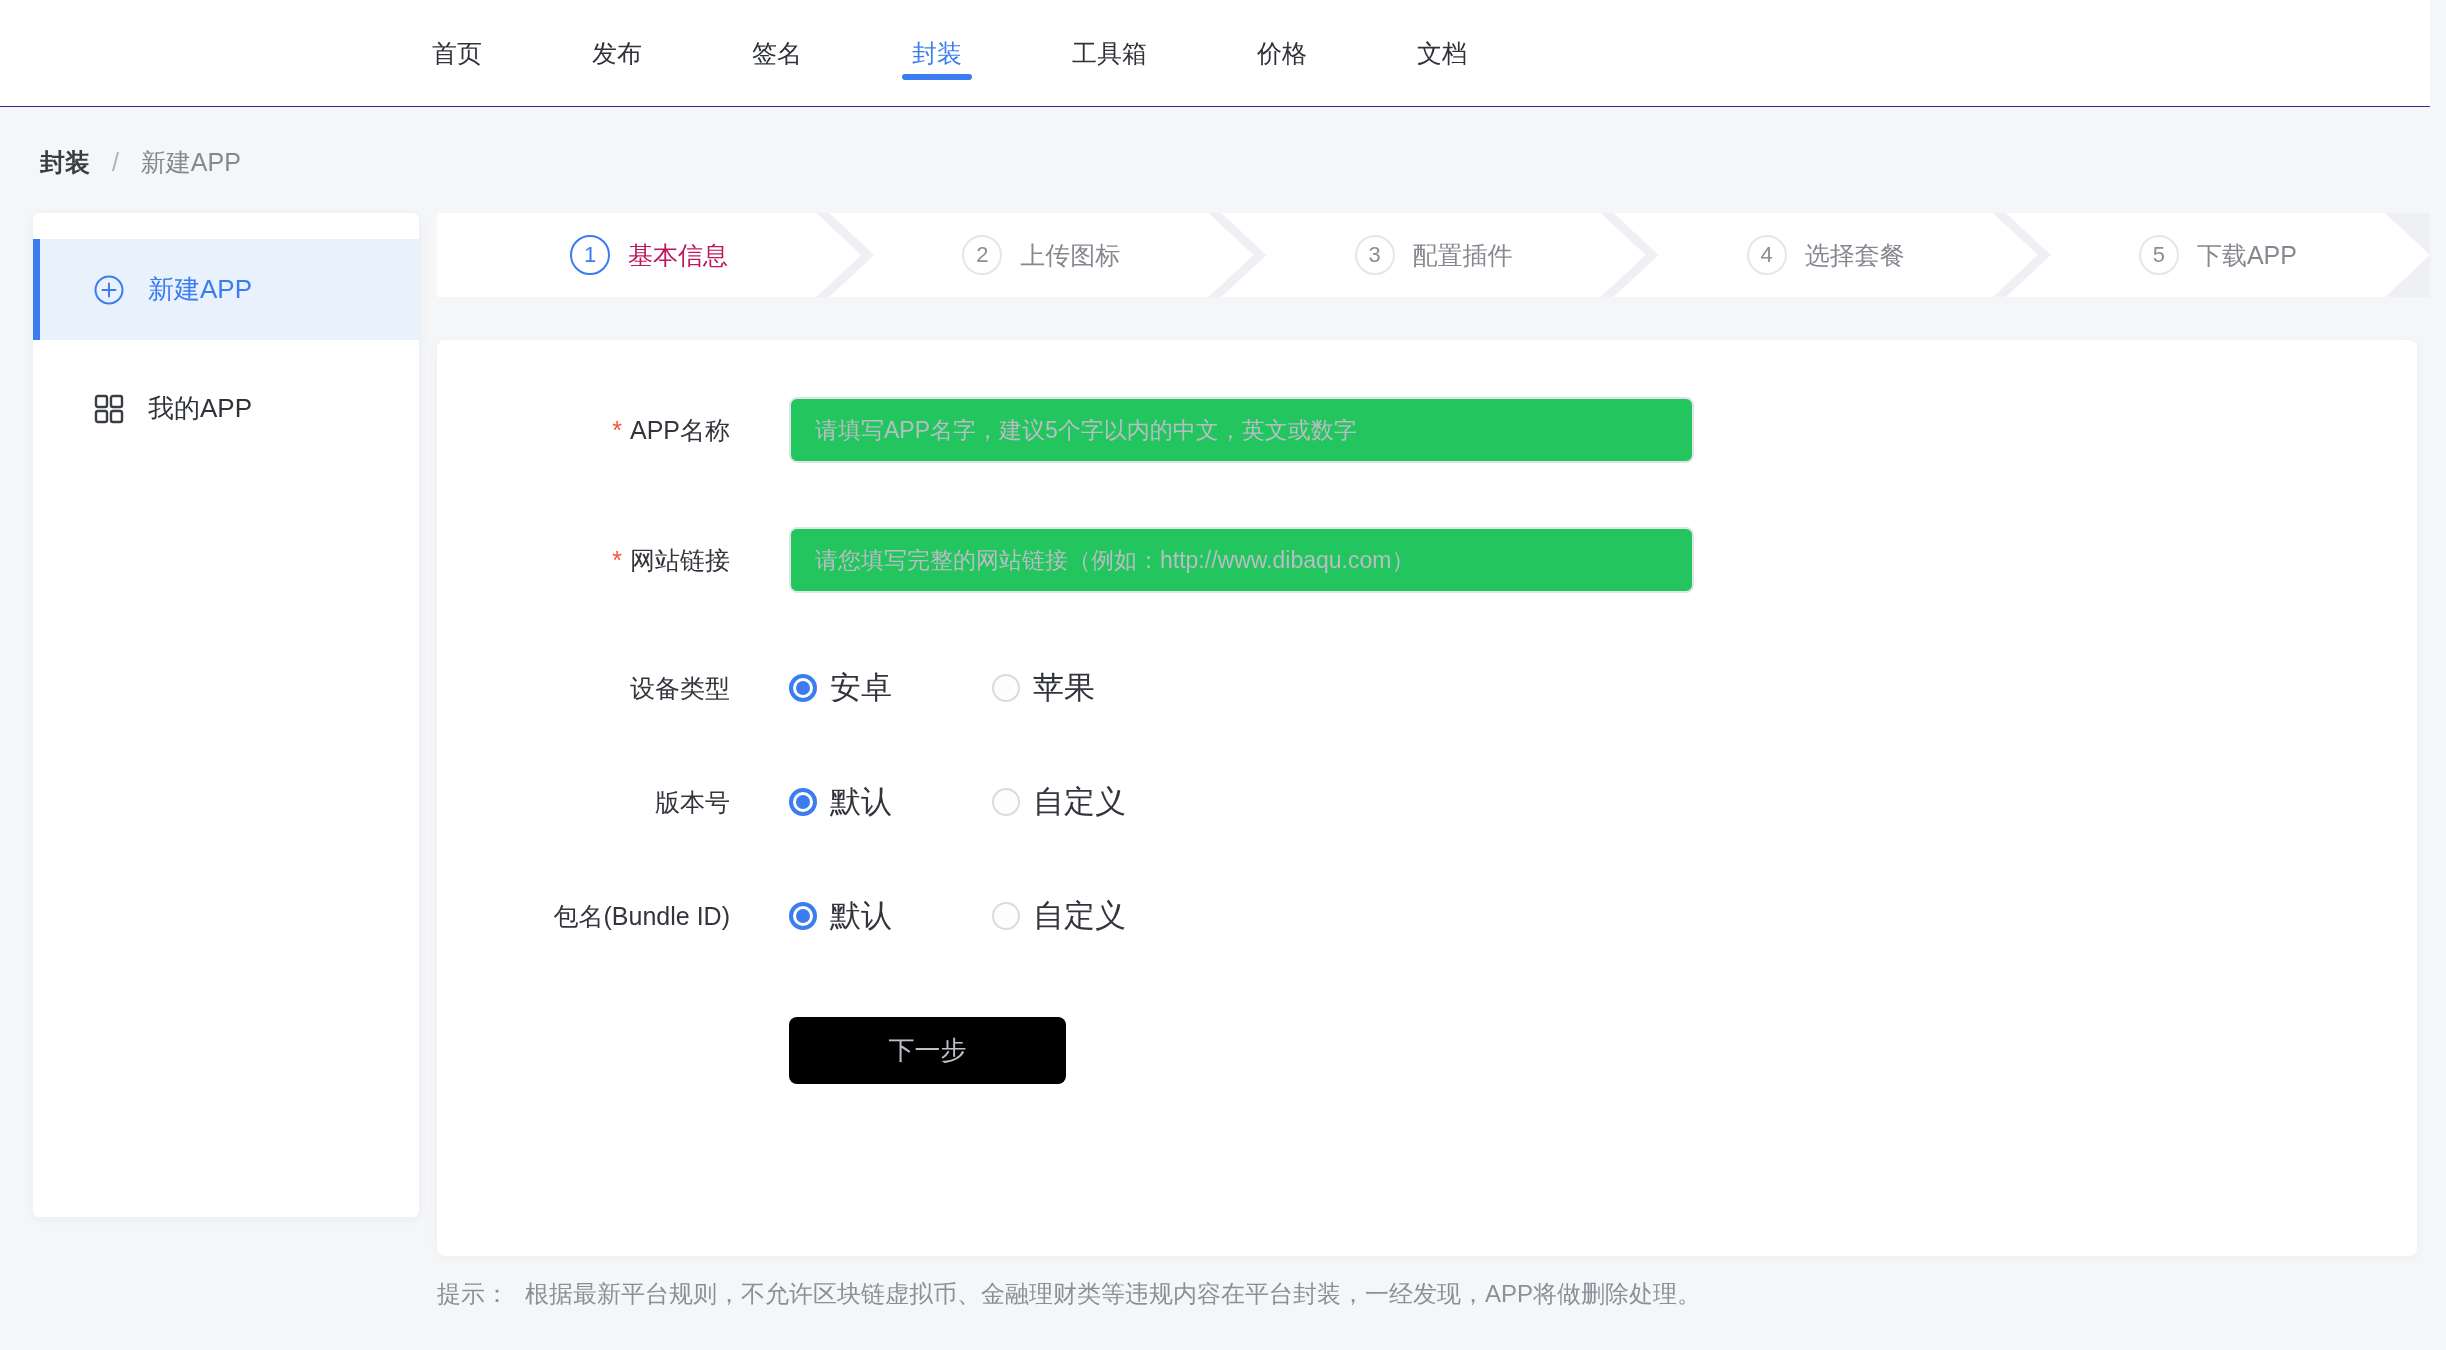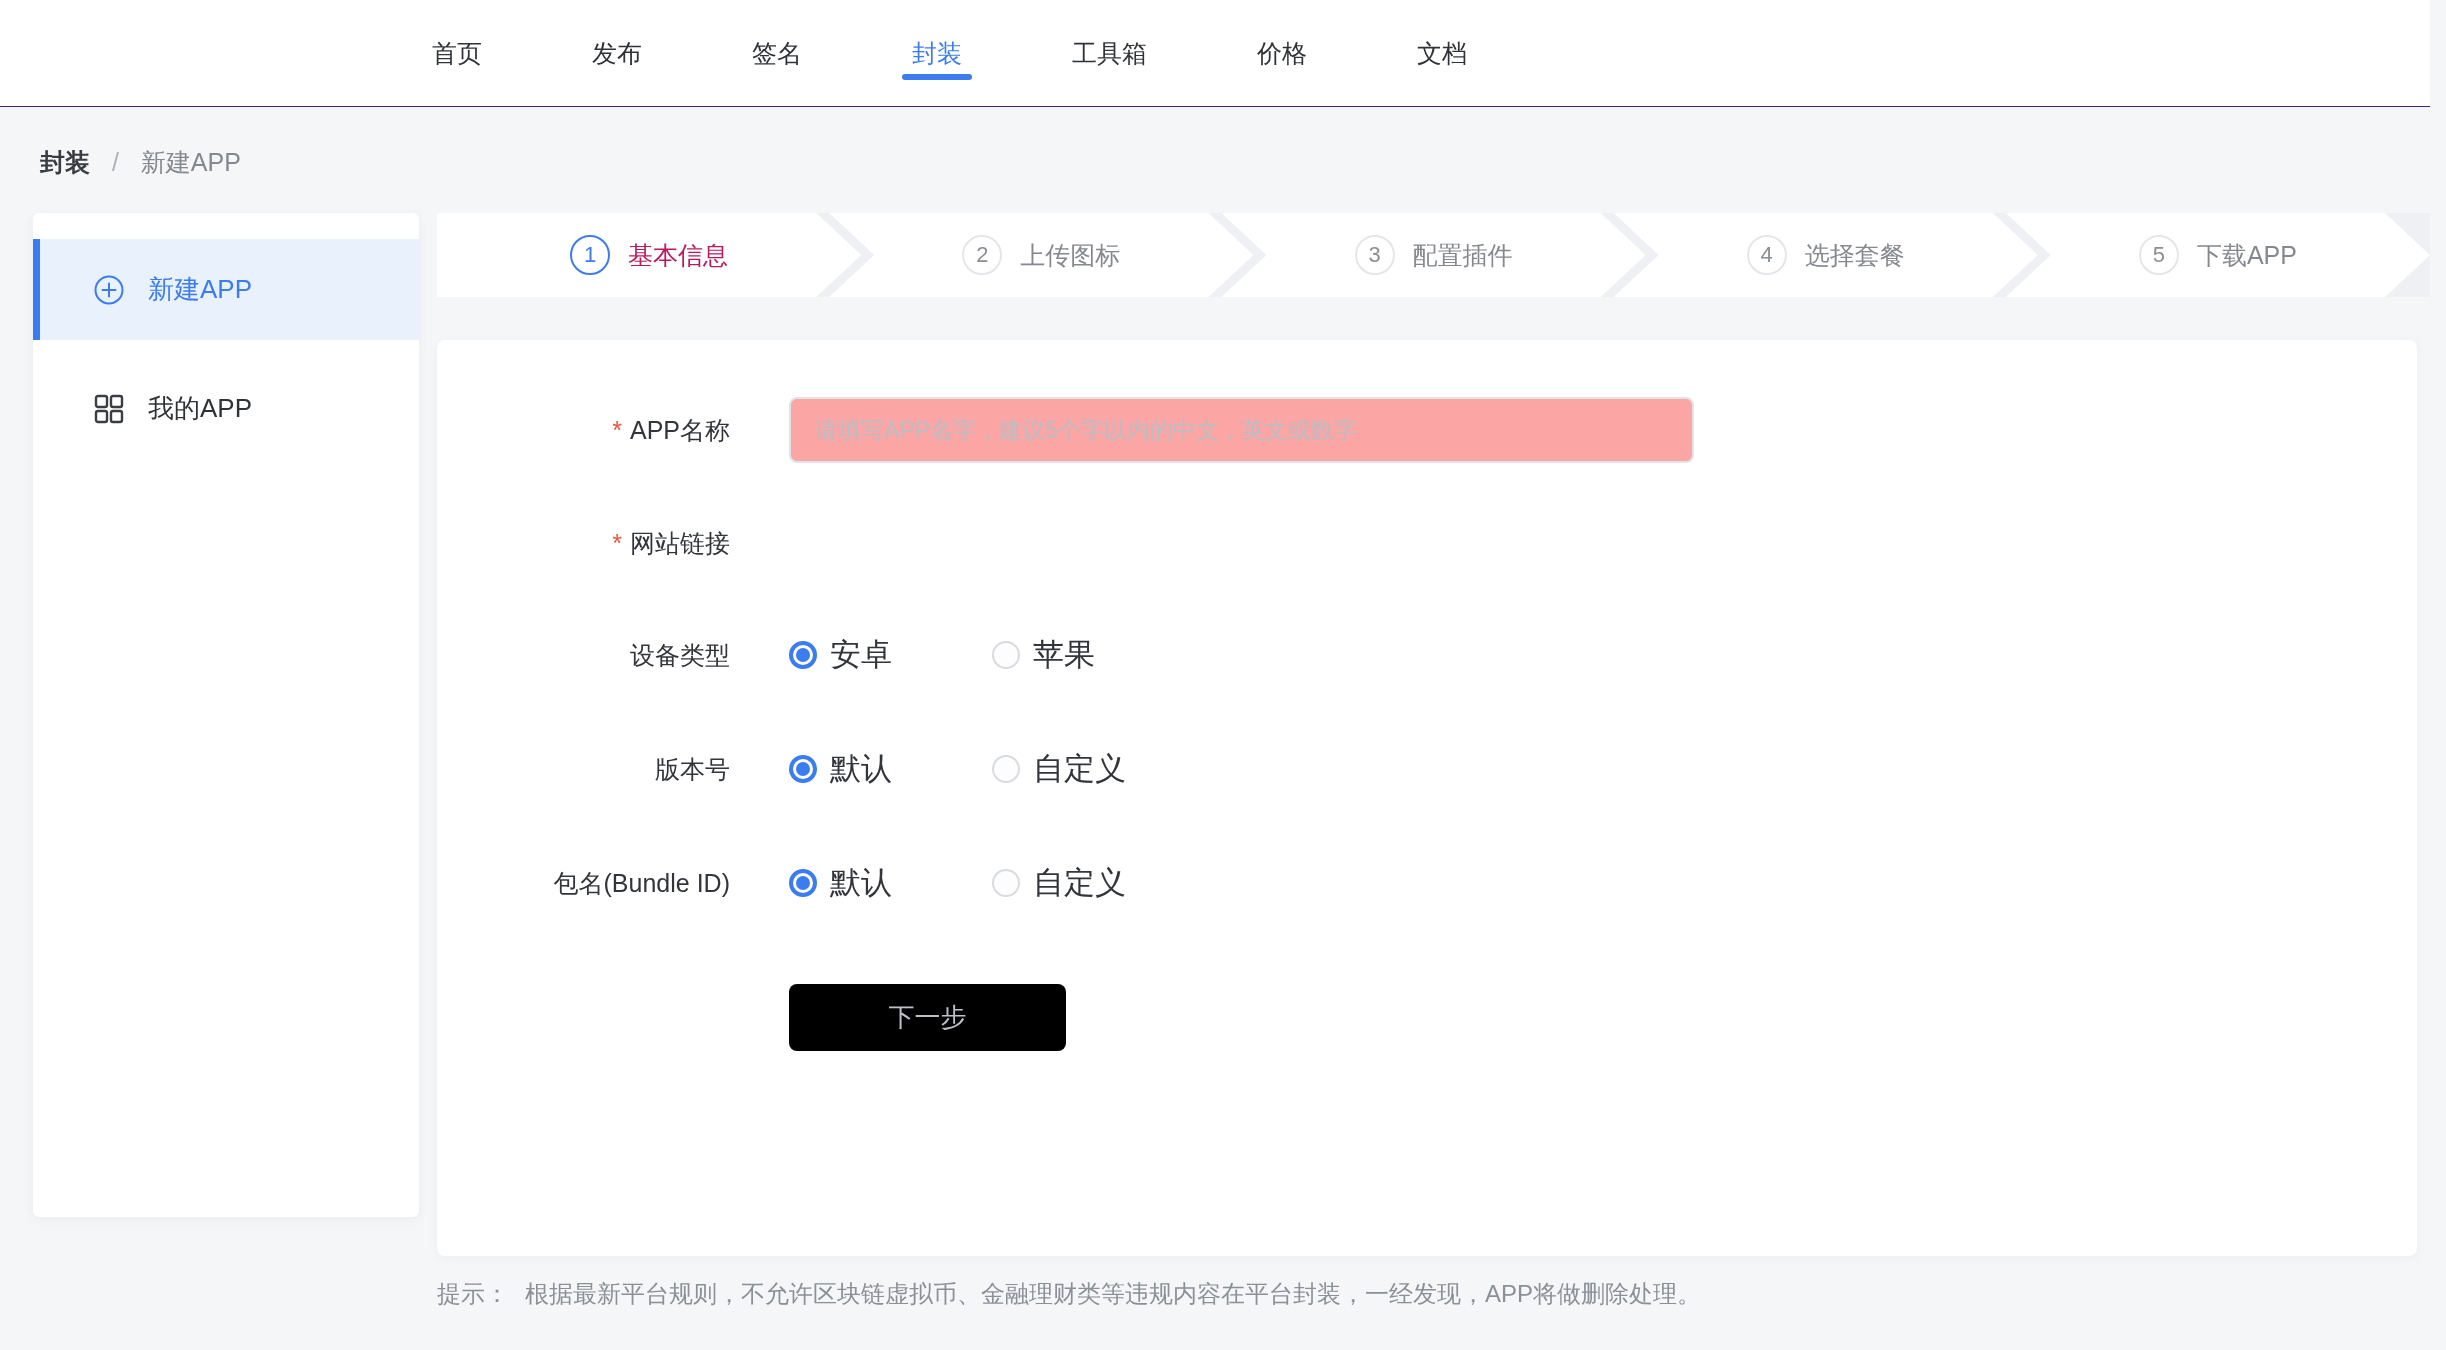--- a/index.html
+++ b/index.html
@@ -80,21 +80,21 @@
   .flabel {
     width:293px; display:flex; justify-content:flex-end; align-items:center;
     font-size:25px; color:#32353b;
   }
   .req { color:#f2543d; margin-right:8px; font-size:25px; }
   .fcontrol { margin-left:59px; display:flex; align-items:center; height:66px; }
   .fcontrol.radios { height:40px; }
 
   .text-input {
     width:905px; height:66px; border:2px solid #e0e3e8; border-radius:8px;
-    padding:0 24px; font-size:23px; color:#32353b; outline:none; background:#fca5a5;
+    padding:0 24px; font-size:23px; color:#32353b; outline:none; background:#22c55e;
     font-family:"Liberation Sans", sans-serif;
   }
   .text-input::placeholder { color:#b9bdc4; }
 
   .option { display:flex; align-items:center; cursor:pointer; }
   .option + .option { margin-left:100px; }
   .radio {
     width:28px; height:28px; border-radius:50%;
     border:2px solid #d8dbe0; background:#fdfdfe; position:relative; flex:none;
   }
@@ -194,20 +194,23 @@
     <div class="fcontrol">
       <input class="text-input" type="text" placeholder="请填写APP名字，建议5个字以内的中文，英文或数字" style="">
     </div>
   </div>
 
   <div class="frow gap-after-inputs">
     <div class="flabel">
       <span class="req">*</span>
       <span>网站链接</span>
     </div>
+    <div class="fcontrol">
+      <input class="text-input" type="text" placeholder="请您填写完整的网站链接（例如：http://www.dibaqu.com）" style="">
+    </div>
   </div>
 
   <div class="frow gap-radio">
     <div class="flabel">
       <span>设备类型</span>
     </div>
     <div class="fcontrol radios">
       <label class="option">
         <span class="radio checked"></span>
         <span class="opt-label">安卓</span>

